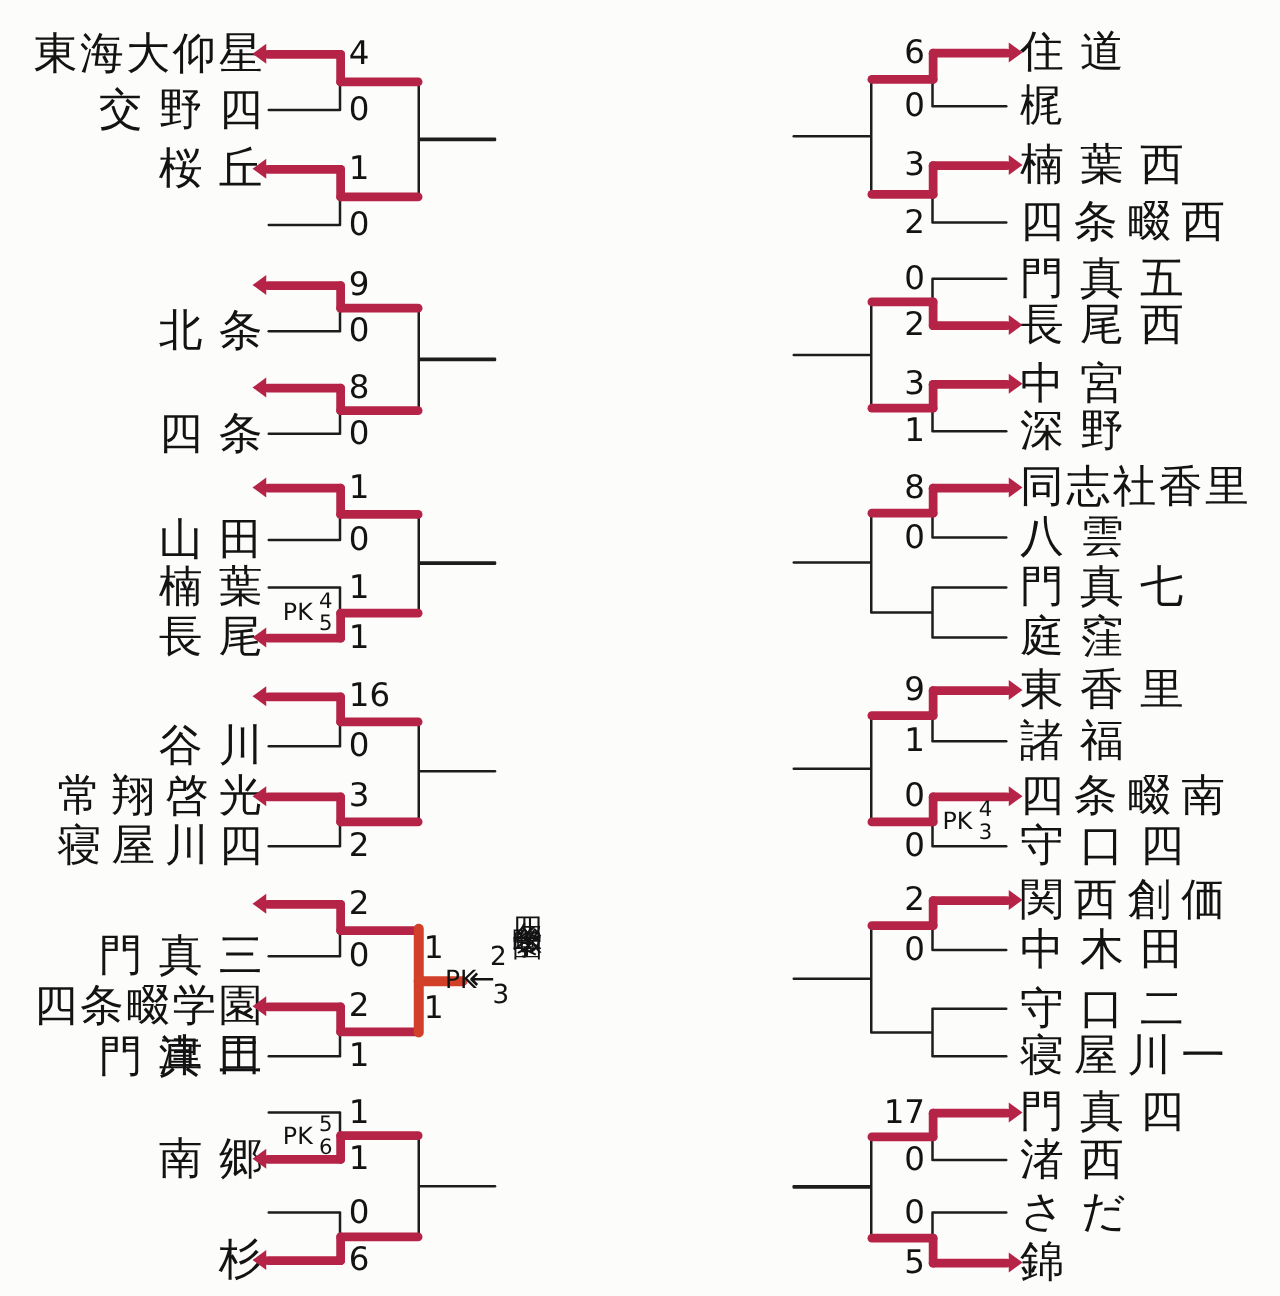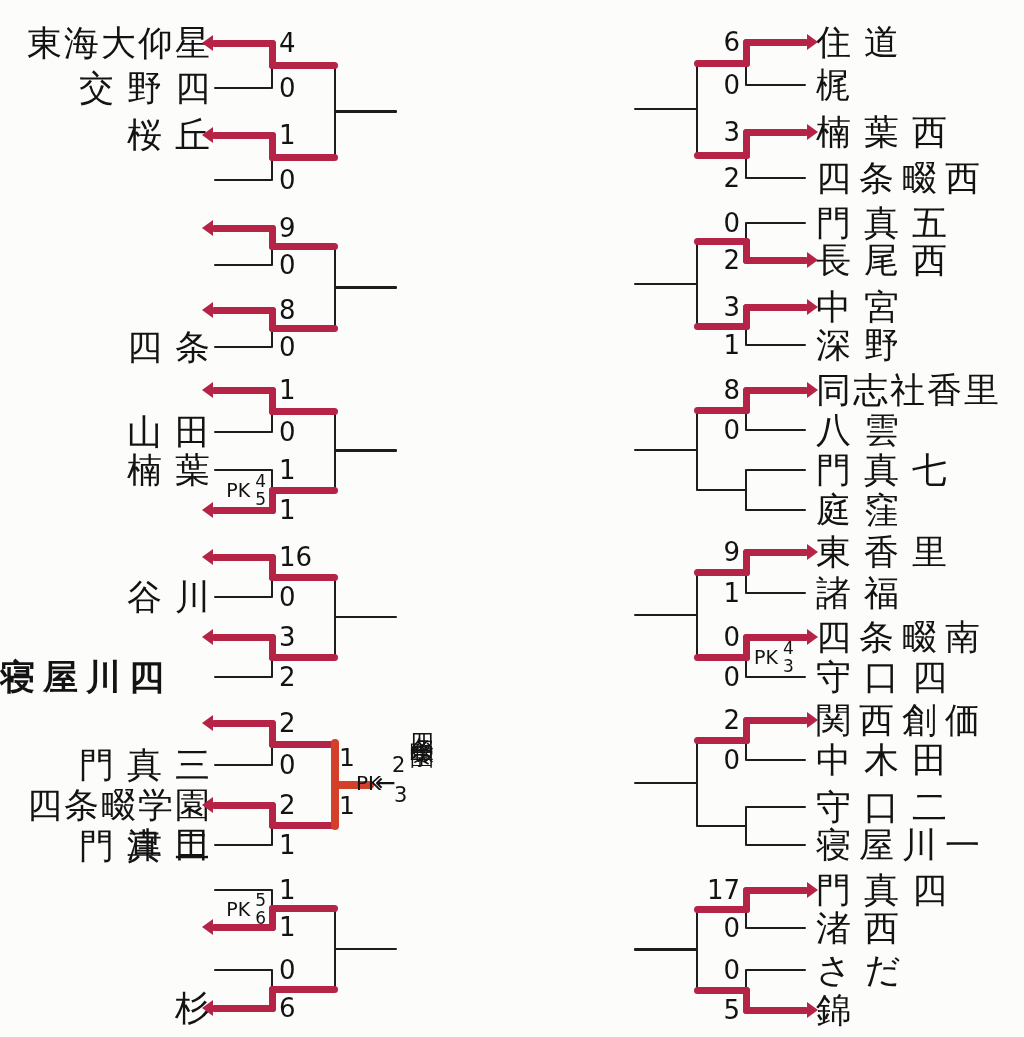--- a/index.html
+++ b/index.html
@@ -53,20 +53,21 @@
     <div class="ln" style="left: 214px; top: 345.8px; width: 58px; height: 2.4px; background: rgb(29, 29, 29); border-radius: 1px;"></div>
     <div class="ln" style="left: 270.8px; top: 308.8px; width: 2.4px; height: 39.4px; background: rgb(29, 29, 29); border-radius: 1px;"></div>
     <div class="ln" style="left: 272px; top: 327.3px; width: 63px; height: 2.4px; background: rgb(29, 29, 29); border-radius: 1px;"></div>
     <div class="ln" style="left: 333.8px; top: 245.3px; width: 2.4px; height: 84.4px; background: rgb(29, 29, 29); border-radius: 1px;"></div>
     <div class="ln" style="left: 335px; top: 286.3px; width: 62px; height: 2.4px; background: rgb(29, 29, 29); border-radius: 1px;"></div>
     <div class="sc" style="left: 279px; top: 211px; width: 44px; text-align: left;">9</div>
     <div class="ln" style="left: 211px; top: 224.5px; width: 64.5px; height: 7px; background: rgb(181, 35, 71); border-radius: 3.5px;"></div>
     <div class="ln" style="left: 268.5px; top: 224.5px; width: 7px; height: 25.5px; background: rgb(181, 35, 71); border-radius: 3.5px;"></div>
     <div class="ln" style="left: 268.5px; top: 243px; width: 69.5px; height: 7px; background: rgb(181, 35, 71); border-radius: 3.5px;"></div>
     <div class="tip" style="left: 202px; top: 220px; border-top: 8px solid transparent; border-bottom: 8px solid transparent; border-right: 11px solid rgb(181, 35, 71);"></div>
+    <div class="nm" style="left: 0px; top: 242px; width: 223px; text-align: right; letter-spacing: 13px;">北条</div>
     <div class="sc" style="left: 279px; top: 248px; width: 44px; text-align: left;">0</div>
     <div class="sc" style="left: 279px; top: 293px; width: 44px; text-align: left;">8</div>
     <div class="ln" style="left: 211px; top: 306.5px; width: 64.5px; height: 7px; background: rgb(181, 35, 71); border-radius: 3.5px;"></div>
     <div class="ln" style="left: 268.5px; top: 306.5px; width: 7px; height: 25.5px; background: rgb(181, 35, 71); border-radius: 3.5px;"></div>
     <div class="ln" style="left: 268.5px; top: 325px; width: 69.5px; height: 7px; background: rgb(181, 35, 71); border-radius: 3.5px;"></div>
     <div class="tip" style="left: 202px; top: 302px; border-top: 8px solid transparent; border-bottom: 8px solid transparent; border-right: 11px solid rgb(181, 35, 71);"></div>
     <div class="nm" style="left: 0px; top: 324px; width: 223px; text-align: right; letter-spacing: 13px;">四条</div>
     <div class="sc" style="left: 279px; top: 330px; width: 44px; text-align: left;">0</div>
     <div class="ln" style="left: 214px; top: 388.8px; width: 58px; height: 2.4px; background: rgb(29, 29, 29); border-radius: 1px;"></div>
     <div class="ln" style="left: 214px; top: 430.8px; width: 58px; height: 2.4px; background: rgb(29, 29, 29); border-radius: 1px;"></div>
@@ -80,20 +81,21 @@
     <div class="ln" style="left: 335px; top: 449.3px; width: 62px; height: 2.4px; background: rgb(29, 29, 29); border-radius: 1px;"></div>
     <div class="sc" style="left: 279px; top: 373px; width: 44px; text-align: left;">1</div>
     <div class="ln" style="left: 211px; top: 386.5px; width: 64.5px; height: 7px; background: rgb(181, 35, 71); border-radius: 3.5px;"></div>
     <div class="ln" style="left: 268.5px; top: 386.5px; width: 7px; height: 28px; background: rgb(181, 35, 71); border-radius: 3.5px;"></div>
     <div class="ln" style="left: 268.5px; top: 407.5px; width: 69.5px; height: 7px; background: rgb(181, 35, 71); border-radius: 3.5px;"></div>
     <div class="tip" style="left: 202px; top: 382px; border-top: 8px solid transparent; border-bottom: 8px solid transparent; border-right: 11px solid rgb(181, 35, 71);"></div>
     <div class="nm" style="left: 0px; top: 409px; width: 223px; text-align: right; letter-spacing: 13px;">山田</div>
     <div class="sc" style="left: 279px; top: 415px; width: 44px; text-align: left;">0</div>
     <div class="nm" style="left: 0px; top: 447px; width: 223px; text-align: right; letter-spacing: 13px;">楠葉</div>
     <div class="sc" style="left: 279px; top: 453px; width: 44px; text-align: left;">1</div>
+    <div class="nm" style="left: 0px; top: 487px; width: 223px; text-align: right; letter-spacing: 13px;">長尾</div>
     <div class="sc" style="left: 279px; top: 493px; width: 44px; text-align: left;">1</div>
     <div class="ln" style="left: 211px; top: 506.5px; width: 64.5px; height: 7px; background: rgb(181, 35, 71); border-radius: 3.5px;"></div>
     <div class="ln" style="left: 268.5px; top: 486.5px; width: 7px; height: 27px; background: rgb(181, 35, 71); border-radius: 3.5px;"></div>
     <div class="ln" style="left: 268.5px; top: 486.5px; width: 69.5px; height: 7px; background: rgb(181, 35, 71); border-radius: 3.5px;"></div>
     <div class="tip" style="left: 202px; top: 502px; border-top: 8px solid transparent; border-bottom: 8px solid transparent; border-right: 11px solid rgb(181, 35, 71);"></div>
     <div class="pkbox" style="top: 470px; height: 40px; left: 206px; width: 60px; justify-content: flex-end;">
       <span class="lab">PK</span>
       <span class="pkd">
         <i style="font-style: normal;">4</i>
         <i style="font-style: normal;">5</i>
@@ -109,26 +111,27 @@
     <div class="ln" style="left: 272px; top: 655.8px; width: 63px; height: 2.4px; background: rgb(29, 29, 29); border-radius: 1px;"></div>
     <div class="ln" style="left: 333.8px; top: 575.8px; width: 2.4px; height: 82.4px; background: rgb(29, 29, 29); border-radius: 1px;"></div>
     <div class="ln" style="left: 335px; top: 615.8px; width: 62px; height: 2.4px; background: rgb(29, 29, 29); border-radius: 1px;"></div>
     <div class="sc" style="left: 279px; top: 540px; width: 44px; text-align: left;">16</div>
     <div class="ln" style="left: 211px; top: 553.5px; width: 64.5px; height: 7px; background: rgb(181, 35, 71); border-radius: 3.5px;"></div>
     <div class="ln" style="left: 268.5px; top: 553.5px; width: 7px; height: 27px; background: rgb(181, 35, 71); border-radius: 3.5px;"></div>
     <div class="ln" style="left: 268.5px; top: 573.5px; width: 69.5px; height: 7px; background: rgb(181, 35, 71); border-radius: 3.5px;"></div>
     <div class="tip" style="left: 202px; top: 549px; border-top: 8px solid transparent; border-bottom: 8px solid transparent; border-right: 11px solid rgb(181, 35, 71);"></div>
     <div class="nm" style="left: 0px; top: 574px; width: 223px; text-align: right; letter-spacing: 13px;">谷川</div>
     <div class="sc" style="left: 279px; top: 580px; width: 44px; text-align: left;">0</div>
+    <div class="nm" style="left: 0px; top: 614px; width: 218px; text-align: right; letter-spacing: 8px;">常翔啓光</div>
     <div class="sc" style="left: 279px; top: 620px; width: 44px; text-align: left;">3</div>
     <div class="ln" style="left: 211px; top: 633.5px; width: 64.5px; height: 7px; background: rgb(181, 35, 71); border-radius: 3.5px;"></div>
     <div class="ln" style="left: 268.5px; top: 633.5px; width: 7px; height: 27px; background: rgb(181, 35, 71); border-radius: 3.5px;"></div>
     <div class="ln" style="left: 268.5px; top: 653.5px; width: 69.5px; height: 7px; background: rgb(181, 35, 71); border-radius: 3.5px;"></div>
     <div class="tip" style="left: 202px; top: 629px; border-top: 8px solid transparent; border-bottom: 8px solid transparent; border-right: 11px solid rgb(181, 35, 71);"></div>
-    <div class="nm" style="left: 0px; top: 654px; width: 218px; letter-spacing: 8px; font-weight: bold;">寝屋川四</div>
+    <div class="nm" style="left: 0px; top: 654px; width: 218px; text-align: right; letter-spacing: 8px;">寝屋川四</div>
     <div class="sc" style="left: 279px; top: 660px; width: 44px; text-align: left;">2</div>
     <div class="ln" style="left: 214px; top: 721.8px; width: 58px; height: 2.4px; background: rgb(29, 29, 29); border-radius: 1px;"></div>
     <div class="ln" style="left: 214px; top: 763.8px; width: 58px; height: 2.4px; background: rgb(29, 29, 29); border-radius: 1px;"></div>
     <div class="ln" style="left: 270.8px; top: 721.8px; width: 2.4px; height: 44.4px; background: rgb(29, 29, 29); border-radius: 1px;"></div>
     <div class="ln" style="left: 272px; top: 742.8px; width: 63px; height: 2.4px; background: rgb(29, 29, 29); border-radius: 1px;"></div>
     <div class="ln" style="left: 214px; top: 803.8px; width: 58px; height: 2.4px; background: rgb(29, 29, 29); border-radius: 1px;"></div>
     <div class="ln" style="left: 214px; top: 843.8px; width: 58px; height: 2.4px; background: rgb(29, 29, 29); border-radius: 1px;"></div>
     <div class="ln" style="left: 270.8px; top: 803.8px; width: 2.4px; height: 42.4px; background: rgb(29, 29, 29); border-radius: 1px;"></div>
     <div class="ln" style="left: 272px; top: 823.8px; width: 63px; height: 2.4px; background: rgb(29, 29, 29); border-radius: 1px;"></div>
     <div class="ln" style="left: 333.8px; top: 742.8px; width: 2.4px; height: 83.4px; background: rgb(29, 29, 29); border-radius: 1px;"></div>
@@ -161,20 +164,21 @@
     <div class="ln" style="left: 270.8px; top: 888.8px; width: 2.4px; height: 39.4px; background: rgb(29, 29, 29); border-radius: 1px;"></div>
     <div class="ln" style="left: 272px; top: 907.3px; width: 63px; height: 2.4px; background: rgb(29, 29, 29); border-radius: 1px;"></div>
     <div class="ln" style="left: 214px; top: 968.8px; width: 58px; height: 2.4px; background: rgb(29, 29, 29); border-radius: 1px;"></div>
     <div class="ln" style="left: 214px; top: 1006.8px; width: 58px; height: 2.4px; background: rgb(29, 29, 29); border-radius: 1px;"></div>
     <div class="ln" style="left: 270.8px; top: 968.8px; width: 2.4px; height: 40.4px; background: rgb(29, 29, 29); border-radius: 1px;"></div>
     <div class="ln" style="left: 272px; top: 987.8px; width: 63px; height: 2.4px; background: rgb(29, 29, 29); border-radius: 1px;"></div>
     <div class="ln" style="left: 333.8px; top: 907.3px; width: 2.4px; height: 82.9px; background: rgb(29, 29, 29); border-radius: 1px;"></div>
     <div class="ln" style="left: 335px; top: 947.55px; width: 62px; height: 2.4px; background: rgb(29, 29, 29); border-radius: 1px;"></div>
     <div class="nm" style="left: 0px; top: 823px; width: 223px; text-align: right; letter-spacing: 13px;">門真二</div>
     <div class="sc" style="left: 279px; top: 873px; width: 44px; text-align: left;">1</div>
+    <div class="nm" style="left: 0px; top: 904px; width: 223px; text-align: right; letter-spacing: 13px;">南郷</div>
     <div class="sc" style="left: 279px; top: 910px; width: 44px; text-align: left;">1</div>
     <div class="ln" style="left: 211px; top: 923.5px; width: 64.5px; height: 7px; background: rgb(181, 35, 71); border-radius: 3.5px;"></div>
     <div class="ln" style="left: 268.5px; top: 905px; width: 7px; height: 25.5px; background: rgb(181, 35, 71); border-radius: 3.5px;"></div>
     <div class="ln" style="left: 268.5px; top: 905px; width: 69.5px; height: 7px; background: rgb(181, 35, 71); border-radius: 3.5px;"></div>
     <div class="tip" style="left: 202px; top: 919px; border-top: 8px solid transparent; border-bottom: 8px solid transparent; border-right: 11px solid rgb(181, 35, 71);"></div>
     <div class="pkbox" style="top: 888.5px; height: 40px; left: 206px; width: 60px; justify-content: flex-end;">
       <span class="lab">PK</span>
       <span class="pkd">
         <i style="font-style: normal;">5</i>
         <i style="font-style: normal;">6</i>

